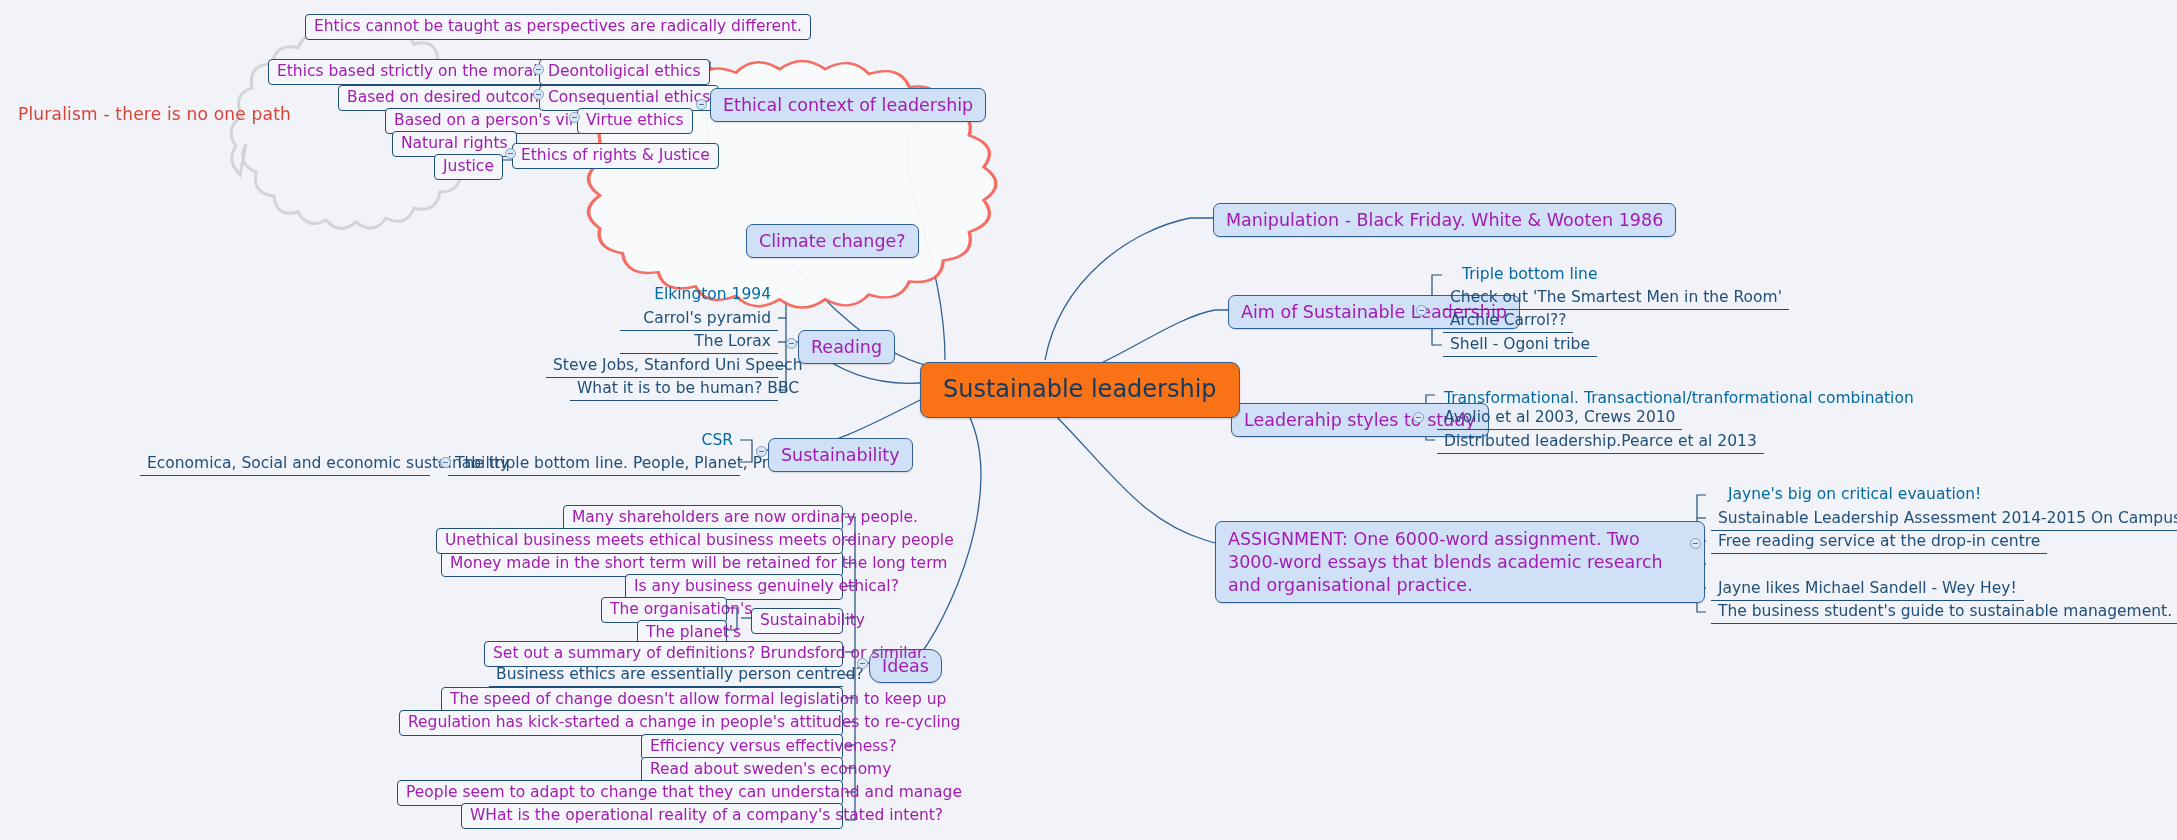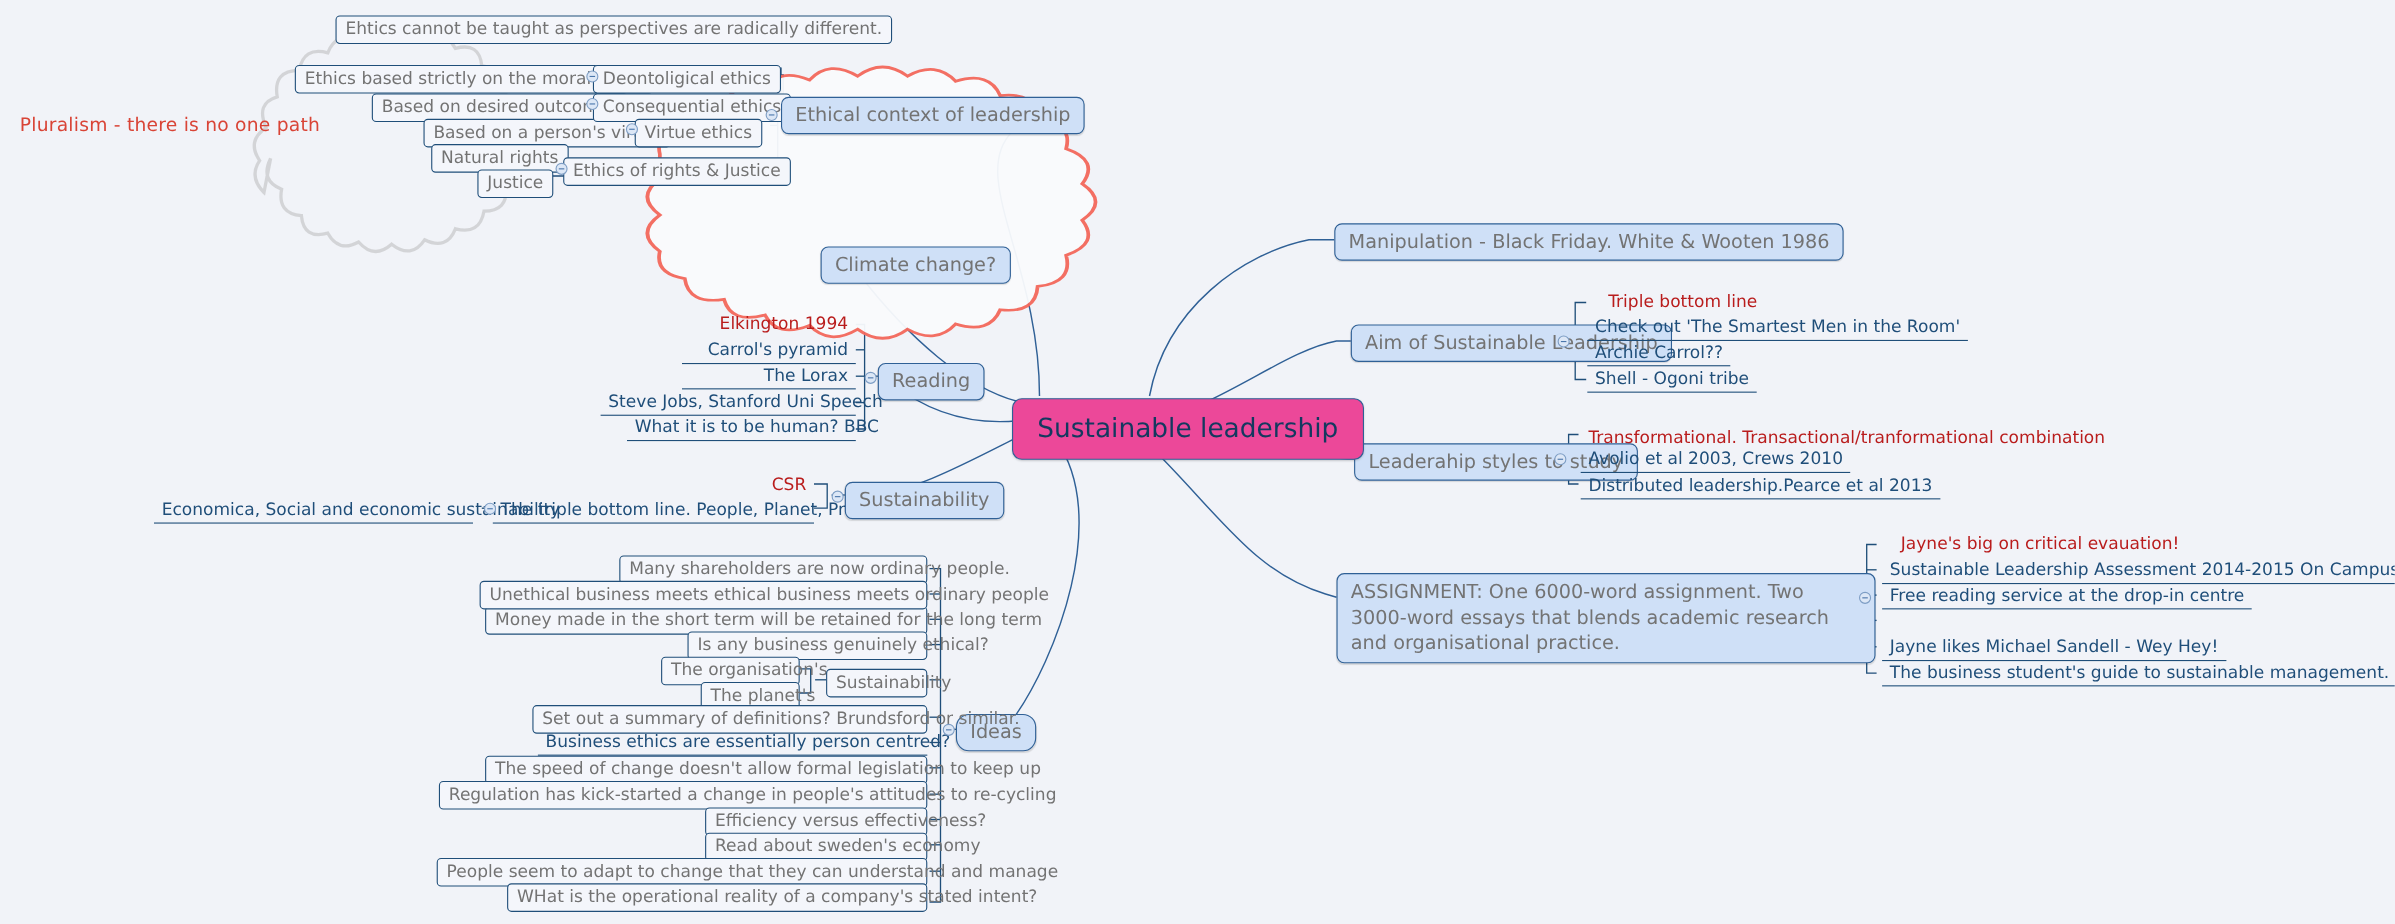--- a/index.html
+++ b/index.html
@@ -12,26 +12,26 @@
     position:relative;
   }
   #canvas{position:absolute;left:0;top:0;width:2177px;height:840px;}
   svg.links{position:absolute;left:0;top:0;width:2177px;height:840px;pointer-events:none;}
 
   
   .node{
     position:absolute;
     box-sizing:border-box;
     white-space:nowrap;
-    color:#737373;
+    color:#a21caf;
     line-height:1.15;
   }
   
   .root{
-    background:#ec4899;
+    background:#f97316;
     border:1.5px solid #2f6096;
     border-radius:9px;
     color:#13395f;
     font-size:24px;
     padding:13px 22px;
     box-shadow:0 1px 2px rgba(0,0,0,.18);
   }
   
   .lvl1{
     background:#cfe0f7;
@@ -54,21 +54,21 @@
   .ul{
     background:transparent;
     border:none;
     border-bottom:1.3px solid #1f4e79;
     border-radius:0;
     font-size:15.5px;
     padding:2px 7px 2px 7px;
     color:#1f4e79;
   }
   .plain{
-    background:transparent;border:none;font-size:15.5px;padding:2px 7px;color:#b91c1c;
+    background:transparent;border:none;font-size:15.5px;padding:2px 7px;color:#0369a1;
   }
   .right-align{text-align:right;}
   
   .note-red{
     color:#d94436;
     font-size:17px;
     background:transparent;
     border:none;
     font-family:"DejaVu Sans","Liberation Sans",sans-serif;
     letter-spacing:.2px;

